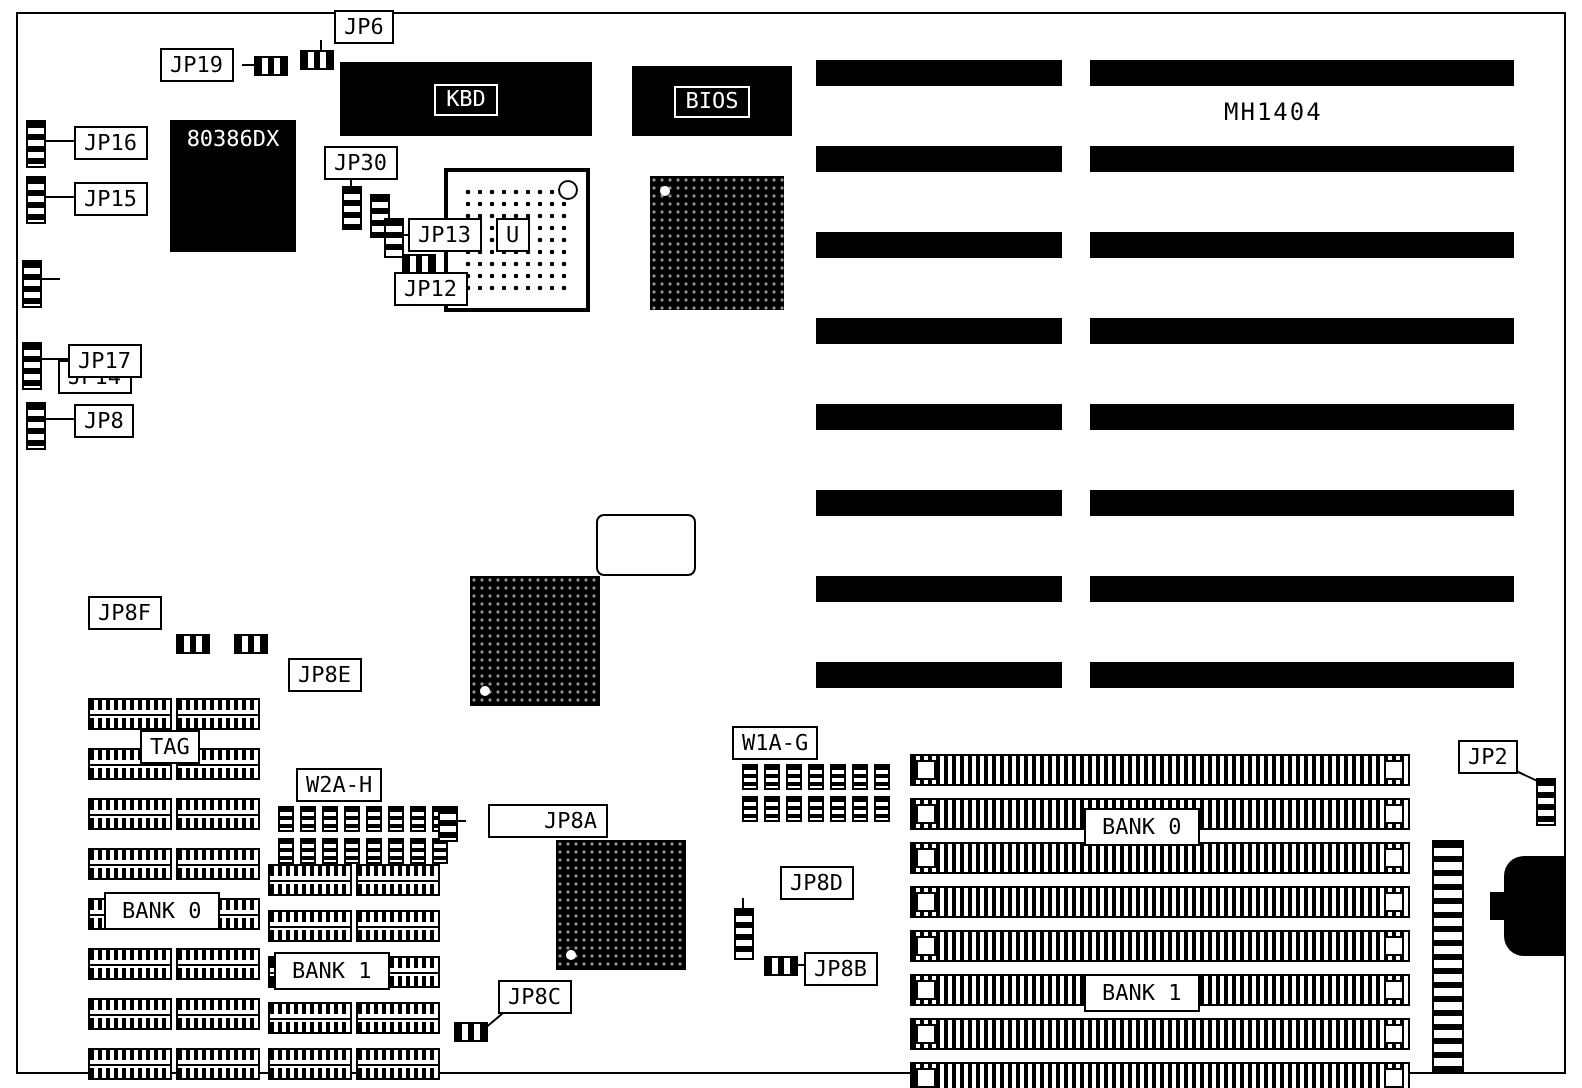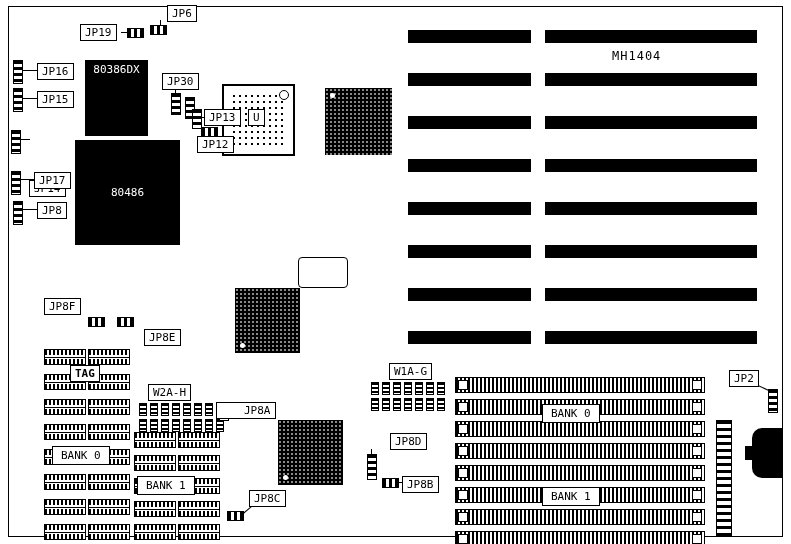--- a/index.html
+++ b/index.html
@@ -69,25 +69,28 @@
     <div class="isa"></div>
     <div class="isa"></div>
     <div class="isa"></div>
     <div class="isa"></div>
     <div class="isa"></div>
     <div class="isa"></div>
   </div>
 
   <div class="modeltext" style="left:612px;top:49px;text-align:center;">MH1404</div>
 
-  <div class="chip" style="left:85px;top:60px;width:63px;height:76px;align-items:flex-start;">
+  <div class="chip" style="left:170px;top:31px;width:126px;height:37px;">
+    <span class="chiplbl">KBD</span>
+  </div>
+  <div class="chip" style="left:316px;top:33px;width:80px;height:35px;">
+    <span class="chiplbl">BIOS</span>
+  </div>
+  <div class="chip" style="left:85px;top:60px;width:63px;height:66px;align-items:flex-start;">
     <span style="padding-top:3px;">80386DX</span>
-  </div>
-  <div class="chip" style="left:75px;top:140px;width:105px;height:105px;">
-    <span>80486</span>
   </div>
 
   <div class="pga" style="left:325px;top:88px;width:67px;height:67px;">
     <span class="pin1" style="left:5px;top:5px;"></span>
   </div>
   <div class="pga" style="left:235px;top:288px;width:65px;height:65px;">
     <span class="pin1" style="left:5px;bottom:5px;"></span>
   </div>
   <div class="pga" style="left:278px;top:420px;width:65px;height:65px;">
     <span class="pin1" style="left:5px;bottom:5px;"></span>
@@ -233,25 +236,25 @@
   <div class="lbl" style="left:37px;top:91px;">JP15</div>
   <div class="lbl" style="left:162px;top:73px;">JP30</div>
   <div class="lbl" style="left:204px;top:109px;">JP13</div>
   <div class="lbl" style="left:248px;top:109px;">U</div>
   <div class="lbl" style="left:197px;top:136px;">JP12</div>
   <div class="lbl" style="left:29px;top:132px;margin-top:48px;">JP14</div>
   <div class="lbl" style="left:34px;top:172px;">JP17</div>
   <div class="lbl" style="left:37px;top:202px;">JP8</div>
   <div class="lbl" style="left:44px;top:298px;">JP8F</div>
   <div class="lbl" style="left:144px;top:298px;margin-top:31px;">JP8E</div>
-  <div class="lbl" style="left:70px;top:365px;font-weight:bold;">TAG</div>
+  <div class="lbl" style="left:70px;top:365px;">TAG</div>
   <div class="lbl" style="left:148px;top:384px;">W2A-H</div>
-  <div class="lbl" style="left:216px;top:402px;padding-left:27px;">JP8A</div>
+  <div class="lbl" style="left:244px;top:402px;padding-left:27px;">JP8A</div>
   <div class="lbl" style="left:52px;top:446px;padding:2px 8px;">BANK 0</div>
   <div class="lbl" style="left:137px;top:476px;padding:2px 8px;">BANK 1</div>
   <div class="lbl" style="left:249px;top:490px;">JP8C</div>
-  <div class="lbl" style="left:389px;top:363px;">W1A-G</div>
+  <div class="lbl" style="left:366px;top:363px;">W1A-G</div>
   <div class="lbl" style="left:354px;top:433px;margin-left:36px;">JP8D</div>
   <div class="lbl" style="left:402px;top:476px;">JP8B</div>
   <div class="lbl" style="left:542px;top:404px;padding:2px 8px;">BANK 0</div>
   <div class="lbl" style="left:542px;top:487px;padding:2px 8px;">BANK 1</div>
   <div class="lbl" style="left:729px;top:370px;">JP2</div>
 </div>
 
 </body></html>

